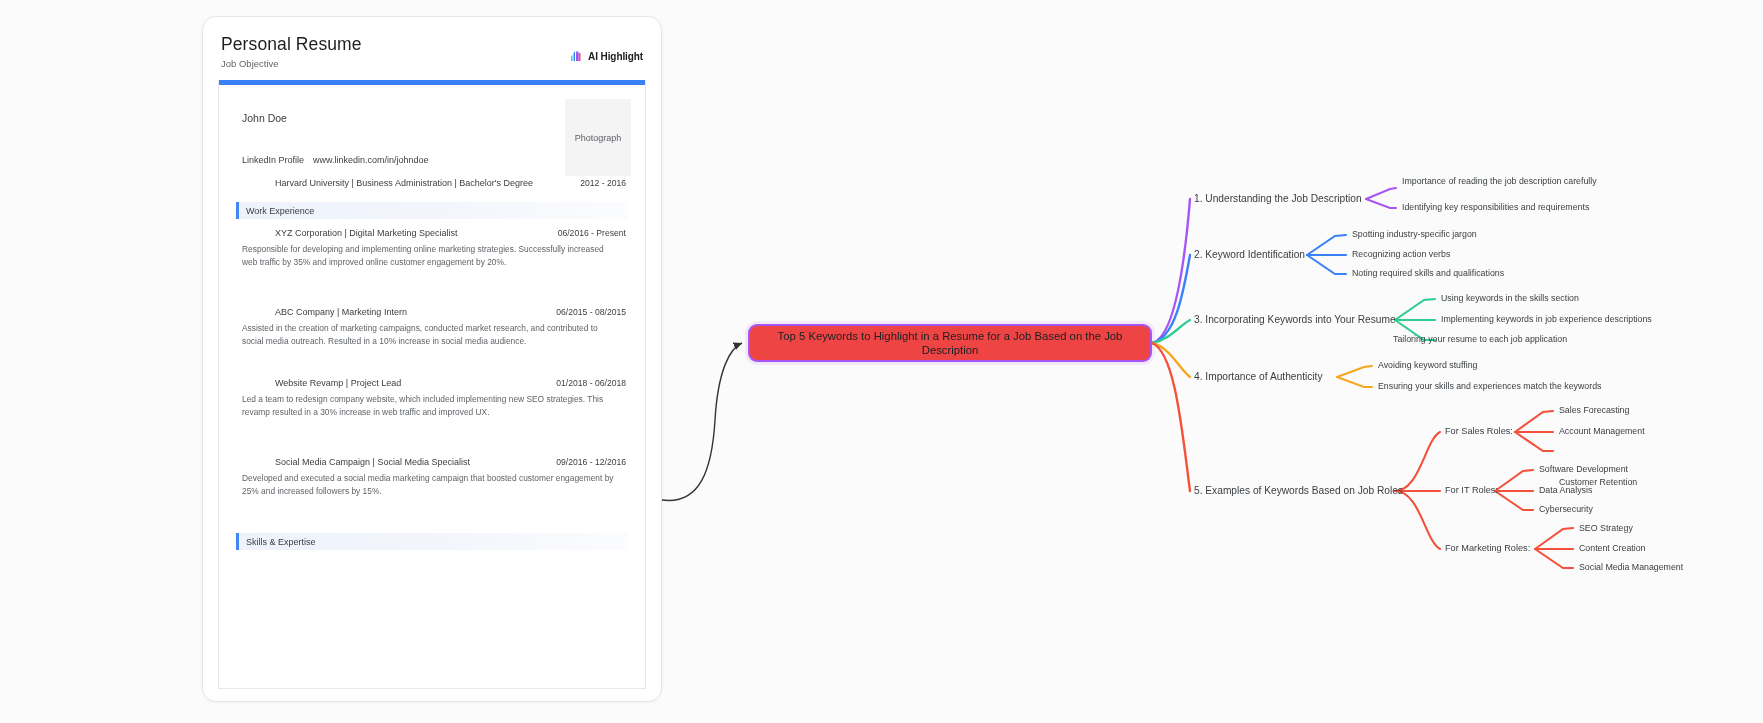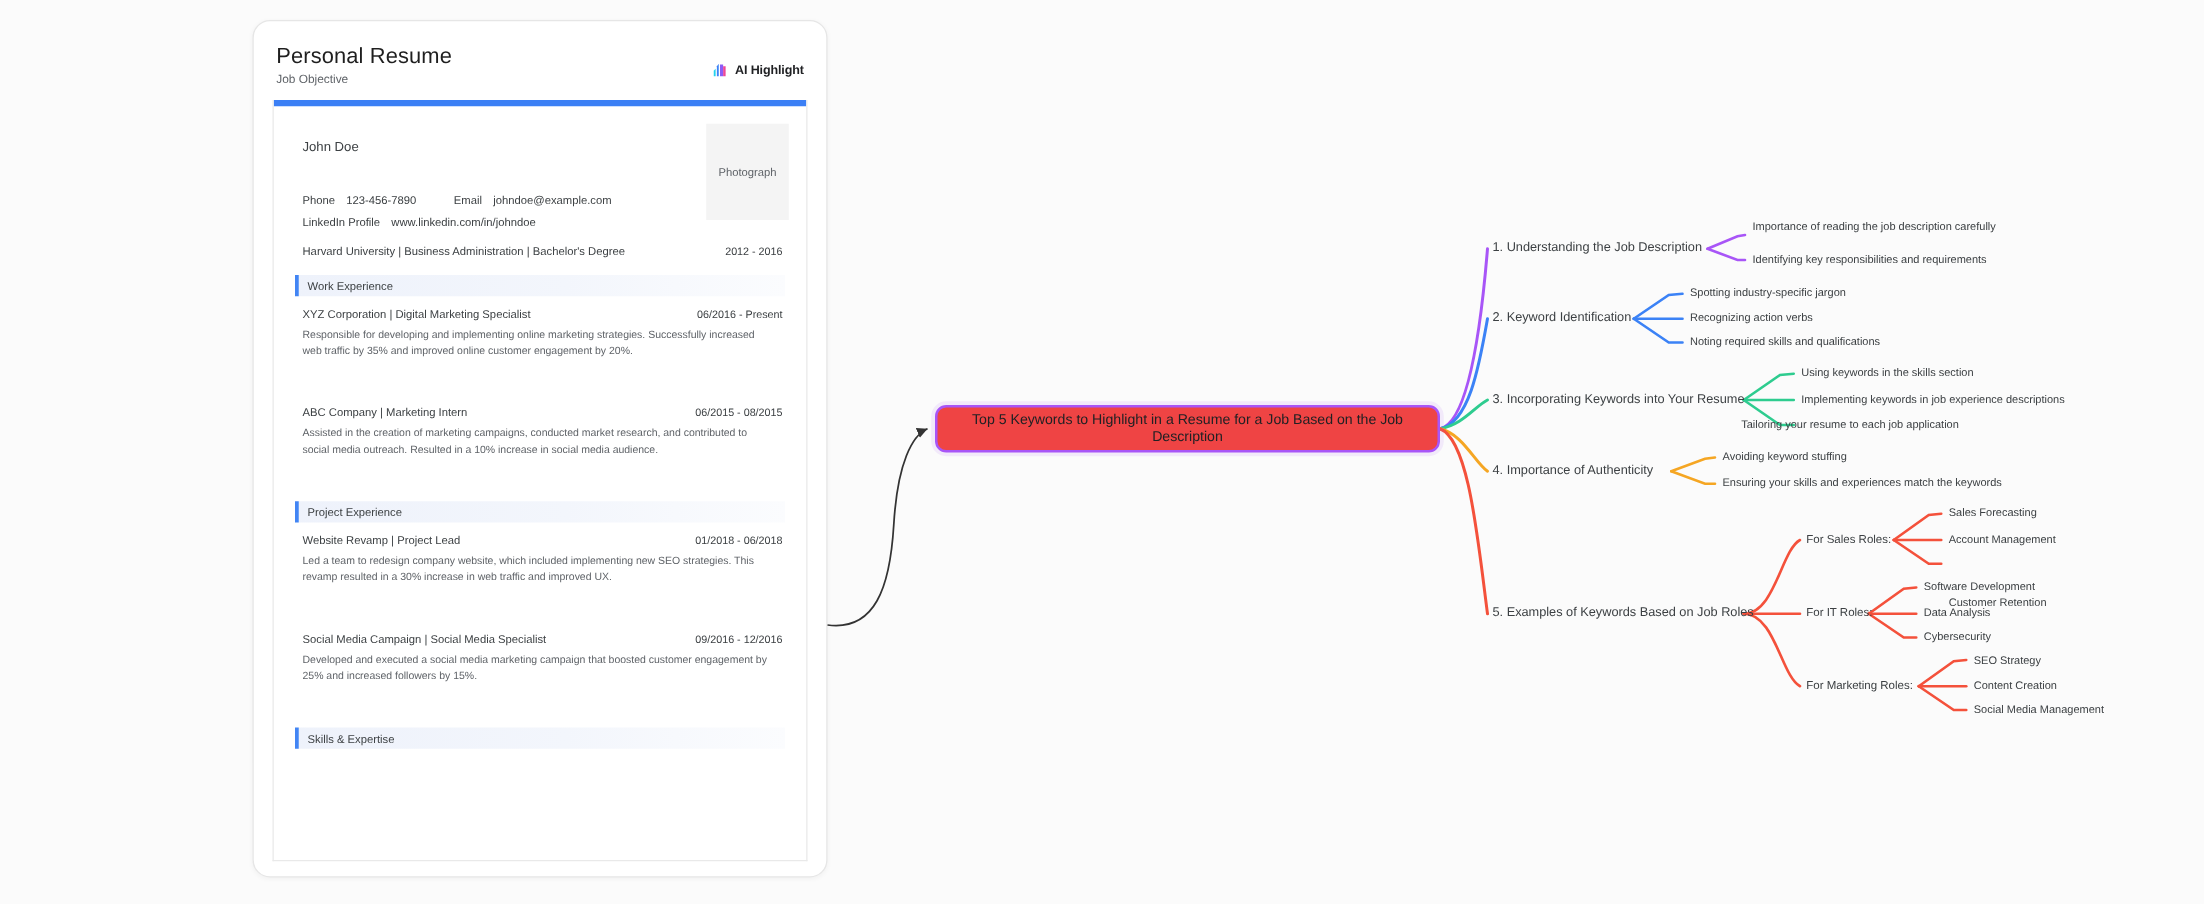--- a/index.html
+++ b/index.html
@@ -64,21 +64,21 @@
     background: linear-gradient(90deg, #eef2fb 0%, #f3f6fc 55%, #fbfcfe 100%);
     display: flex; align-items: center;
     border-left: 3px solid #4285f4;
     padding-left: 7px;
   }
   .section-head span { font-size: 9px; color: #3c4043; }
 
   .entry { padding: 0 2px 0 6px; }
   .entry-row {
     display: flex; justify-content: space-between; align-items: baseline;
-    font-size: 9px; color: #3c4043; margin-top: 9px;
+    font-size: 9px; color: #3c4043; margin-top: 9px; margin-left: 33px;
   }
   .entry-row .date { color: #3c4043; white-space: nowrap; font-size: 8.6px; }
   .entry-desc {
     font-size: 8.4px; color: #5f6368; line-height: 12.5px;
     margin-top: 5px; padding-right: 6px;
   }
   .spacer-lg { height: 30px; }
   .spacer-md { height: 22px; }
   .skills-text { font-size: 8.6px; color: #3c4043; line-height: 13px; margin-top: 11px; padding: 0 6px 0 6px; }
 
@@ -130,23 +130,20 @@
     <div id="resume-doc">
       <div id="doc-accent"></div>
       <div id="doc-body">
 
         <div id="photograph">Photograph</div>
 
         <div class="person-name">John Doe</div>
 
         <div class="contact-rows">
           <div class="contact-line">
-            <span class="lbl">Phone</span><span class="gaps"></span><span>123-456-7890</span><span class="gapv"></span><span class="lbl">Email</span><span class="gaps"></span><span>johndoe@example.com</span>
-          </div>
-          <div class="contact-line">
             <span class="lbl">LinkedIn Profile</span><span class="gaps"></span><span>www.linkedin.com/in/johndoe</span>
           </div>
         </div>
 
         <div class="entry">
           <div class="entry-row">
             <span>Harvard University | Business Administration | Bachelor's Degree</span>
             <span class="date">2012 - 2016</span>
           </div>
         </div>
@@ -165,23 +162,20 @@
         <div class="entry">
           <div class="entry-row">
             <span>ABC Company | Marketing Intern</span>
             <span class="date">06/2015 - 08/2015</span>
           </div>
           <div class="entry-desc">Assisted in the creation of marketing campaigns, conducted market research, and contributed to social media outreach. Resulted in a 10% increase in social media audience.</div>
         </div>
 
         <div class="spacer-md"></div>
 
-        <div class="section-head">
-          <span>Project Experience</span>
-        </div>
         <div class="entry">
           <div class="entry-row">
             <span>Website Revamp | Project Lead</span>
             <span class="date">01/2018 - 06/2018</span>
           </div>
           <div class="entry-desc">Led a team to redesign company website, which included implementing new SEO strategies. This revamp resulted in a 30% increase in web traffic and improved UX.</div>
         </div>
         <div class="spacer-lg"></div>
         <div class="entry">
           <div class="entry-row">

